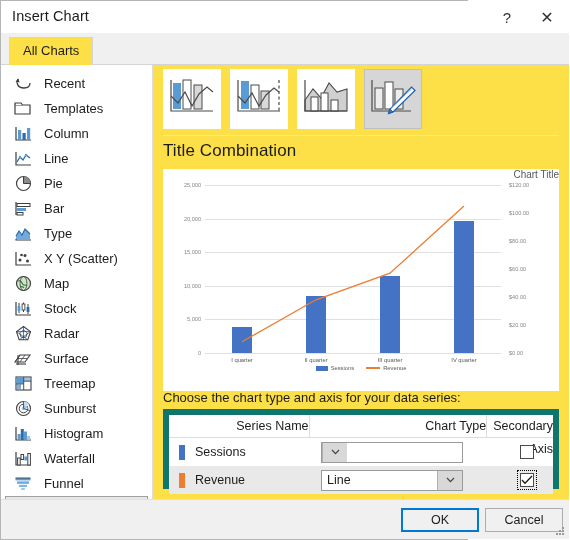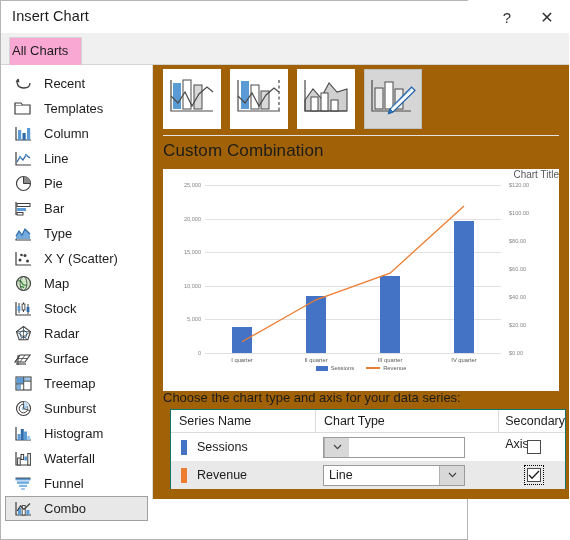--- a/index.html
+++ b/index.html
@@ -34,30 +34,30 @@
   #close-btn { right: 2px; font-size: 16px; }
 
   
   #tabstrip {
     position: absolute; left: 0; top: 32px; width: 568px; height: 32px;
     background: #f0f0f0;
     border-bottom: 1px solid #d4d4d4;
   }
   #tab-allcharts {
     position: absolute; left: 8px; top: 4px; height: 28px;
-    padding: 5px 13px 0 2px;
-    background: #f9a8d4;
+    padding: 5px 13px 0 13px;
+    background: #fde047;
     border: 1px solid #d4d4d4; border-bottom: none;
     font-size: 13px; color: #1c1c1c;
   }
 
   
   #body {
     position: absolute; left: 0; top: 64px; width: 568px; height: 434px;
-    background: #a16207;
+    background: #fde047;
     padding-left: 27px;
   }
 
   
   #sidebar {
     position: absolute; left: 0; top: 0; width: 152px; height: 434px;
     background: #ffffff;
     border-right: 1px solid #dcdcdc;
     padding-top: 6px;
   }
@@ -151,23 +151,24 @@
   .lg-sw-line { width: 14px; height: 2px; background: #ed7d31; }
 
   
   #instruction {
     position: absolute; left: 9px; top: 325px;
     font-size: 13px; color: #1c1c1c;
   }
 
   
   #series-table {
-    position: absolute; left: 16px; top: 344px; width: 396px; height: 80px;
-    border: 1px solid #0f766e;
+    position: absolute; left: 9px; top: 344px; width: 396px; height: 80px;
+    border: 6px solid #0f766e;
     background: #ffffff;
+    text-align: right;
   }
   #thead {
     display: flex; height: 23px; align-items: center;
     border-bottom: 1px solid #dcdcdc;
     font-size: 12.5px; color: #1c1c1c;
   }
   .th-name { width: 146px; padding-left: 8px; }
   .th-type { width: 186px; padding-left: 8px; border-left: 1px solid #dcdcdc; height: 23px; line-height: 23px; }
   .th-sec  { flex: 1; padding-left: 6px; border-left: 1px solid #dcdcdc; height: 23px; line-height: 23px; }
   .srow {
@@ -478,21 +479,21 @@
     <g>
       <path d="M41.5 9 L45 12.5 L23 34 L18.5 35.5 L20 31 Z" fill="#ffffff" stroke="#1f5fa8" stroke-width="1.2"></path>
       <path d="M20 31 L18.5 35.5 L23 34 Z" fill="#2f7fd0" stroke="#1f5fa8" stroke-width="1"></path>
       <line x1="21" y1="30.5" x2="42.5" y2="10" stroke="#7fb6e3" stroke-width="1"></line>
     </g>
             </svg>
           </div>
         </div>
       <div id="thumb-divider"></div>
 
-      <div id="combo-heading">Custom Combination</div>
+      <div id="combo-heading">Title Combination</div>
 
       <div id="preview">
         <div id="chart-title">Chart Title</div>
         <div id="plot">
             <div class="gridline" style="top: 168px;"></div>
             <div class="yl-left" style="top: 168px;">0</div>
             <div class="gridline" style="top: 134.4px;"></div>
             <div class="yl-left" style="top: 134.4px;">5,000</div>
             <div class="gridline" style="top: 100.8px;"></div>
             <div class="yl-left" style="top: 100.8px;">10,000</div>
@@ -582,14 +583,28 @@
                   </svg>
                 </div>
               </div>
             </div>
           </div>
       </div>
 
     </div>
   </div>
 
+  <div id="footer">
+    <div class="btn" id="ok-button">OK</div>
+    <div class="btn" id="cancel-button">Cancel</div>
+    <svg id="resize-grip" viewBox="0 0 12 12">
+      <g fill="#9a9a9a">
+        <rect x="8" y="8" width="2" height="2"></rect>
+          <rect x="5" y="8" width="2" height="2"></rect>
+        <rect x="8" y="5" width="2" height="2"></rect>
+          <rect x="2" y="8" width="2" height="2"></rect>
+        <rect x="5" y="5" width="2" height="2"></rect>
+          <rect x="8" y="2" width="2" height="2"></rect>
+      </g>
+    </svg>
+  </div>
 
 </div>
 
 </body></html>

